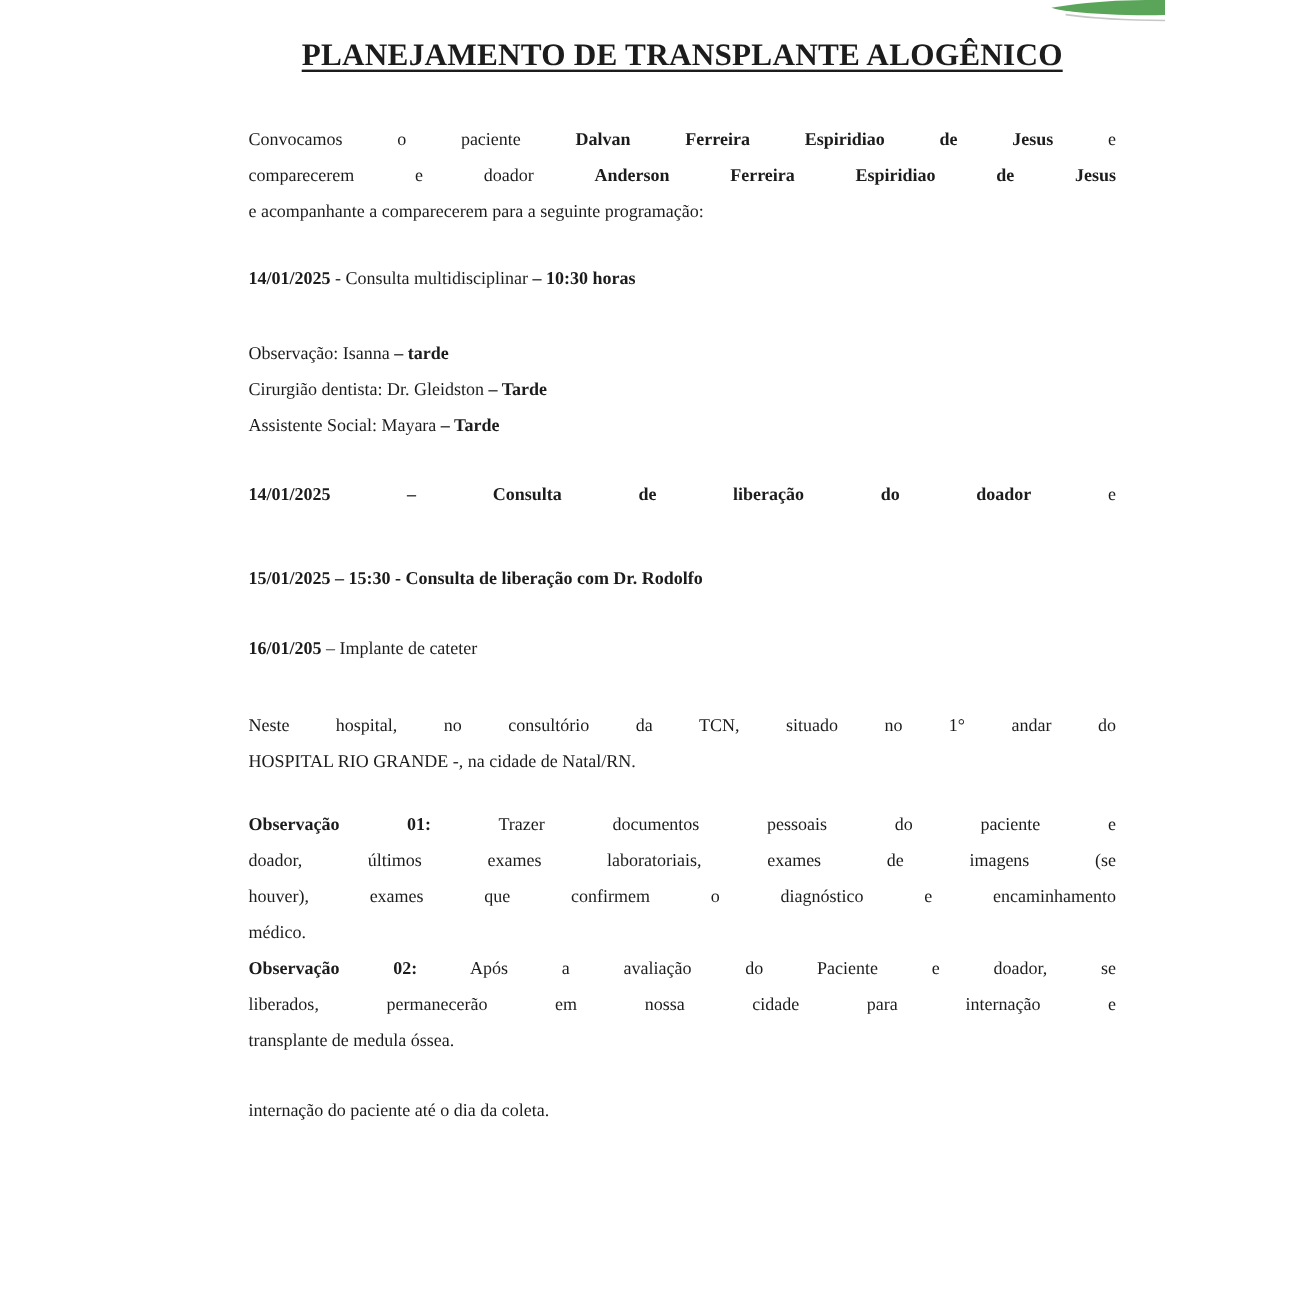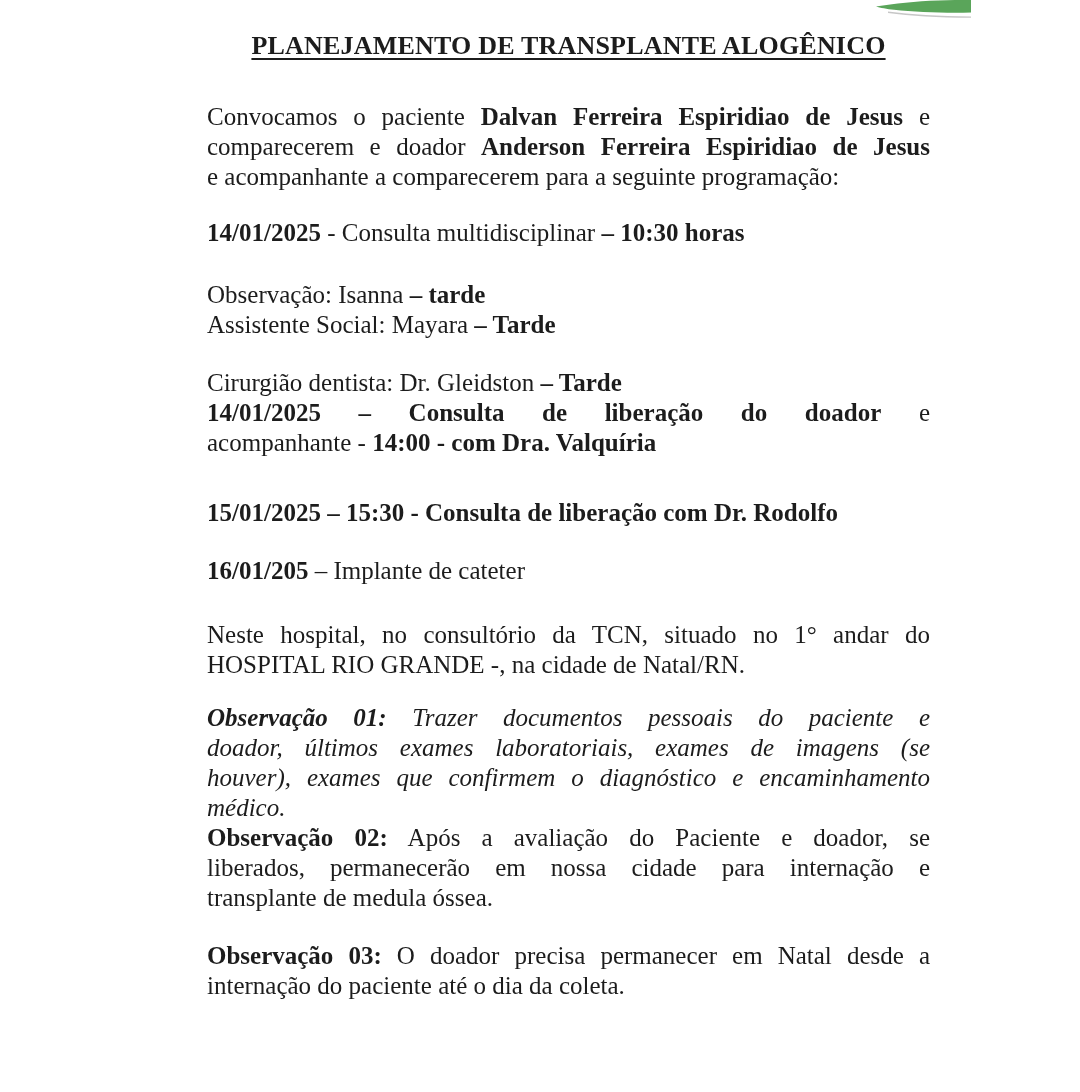--- a/index.html
+++ b/index.html
@@ -36,21 +36,21 @@
     line-height: 32px;
     font-weight: bold;
     text-align: center;
     text-decoration: underline;
     text-decoration-thickness: 2px;
     text-underline-offset: 4px;
     letter-spacing: 0.2px;
   }
   .para {
     margin: 0 0 28px 0;
-    font-size: 25px;
+    font-size: 15px;
     line-height: 30px;
   }
   .para .line {
     text-align: justify;
     text-align-last: justify;
   }
   .para .line.last {
     text-align-last: left;
   }
   .para b { font-weight: bold; }
@@ -59,21 +59,21 @@
   .para[data-pid="intro"]                     { margin-bottom: 26px; }
   .para[data-pid="consulta-multidisciplinar"] { margin-bottom: 32px; }
   .para[data-pid="equipe-enfermeira"],
   .para[data-pid="equipe-psicologa"],
   .para[data-pid="equipe-dentista"]           { margin-bottom: 0; }
   .para[data-pid="equipe-assistente"]         { margin-bottom: 28px; }
   .para[data-pid="consulta-liberacao-doador"] { margin-bottom: 23px; }
   .para[data-pid="consulta-rodolfo"]          { margin-bottom: 28px; margin-top: 40px; }
   .para[data-pid="implante-cateter"]          { margin-bottom: 34px; }
   .para[data-pid="local"]                     { margin-bottom: 23px; }
-  .para[data-pid="obs-01"]                    { margin-bottom: 0; font-style: italic; }
+  .para[data-pid="obs-01"]                    { margin-bottom: 0; }
   .para[data-pid="obs-02"]                    { }
   .para[data-pid="obs-03"]                    { margin-bottom: 0; }
 </style>
 </head>
 <body>
 
 <div class="page">
 
   <svg class="corner-swoosh" viewBox="0 0 95 20" preserveAspectRatio="none">
     <path opacity="0.85" d="M12,11.5 C35,14.6 62,16.2 95,16.4 L95,17.7 C62,17.5 34,15.9 12,12.9 Z" fill="#bdbdbd"></path>
@@ -88,29 +88,28 @@
           <div class="line"><span>Convocamos o paciente </span><b>Dalvan Ferreira Espiridiao de Jesus</b><span> e</span></div>
           <div class="line"><span>comparecerem e doador </span><b>Anderson Ferreira Espiridiao de Jesus</b></div>
           <div class="line last"><span>e acompanhante a comparecerem para a seguinte programação:</span></div>
         </div>
         <div class="para" data-pid="consulta-multidisciplinar">
           <div class="line last"><b>14/01/2025</b><span> - Consulta multidisciplinar </span><b>– 10:30 horas</b></div>
         </div>
         <div class="para" data-pid="equipe-psicologa">
           <div class="line last"><span>Observação: Isanna </span><b>– tarde</b></div>
         </div>
+        <div class="para" data-pid="equipe-dentista">
+          <div class="line last"><span>Cirurgião dentista: Dr. Gleidston </span><b>– Tarde</b></div>
+        </div>
         <div class="para" data-pid="equipe-assistente">
           <div class="line last"><span>Assistente Social: Mayara </span><b>– Tarde</b></div>
         </div>
-        <div class="para" data-pid="equipe-dentista">
-          <div class="line last"><span>Cirurgião dentista: Dr. Gleidston </span><b>– Tarde</b></div>
-        </div>
         <div class="para" data-pid="consulta-liberacao-doador">
           <div class="line"><b>14/01/2025 – Consulta de liberação do doador</b><span> e</span></div>
-          <div class="line last"><span>acompanhante - </span><b>14:00 - com Dra. Valquíria</b></div>
         </div>
         <div class="para" data-pid="consulta-rodolfo">
           <div class="line last"><b>15/01/2025 – 15:30 - Consulta de liberação com Dr. Rodolfo</b></div>
         </div>
         <div class="para" data-pid="implante-cateter">
           <div class="line last"><b>16/01/205</b><span> – Implante de cateter</span></div>
         </div>
         <div class="para" data-pid="local">
           <div class="line"><span>Neste hospital, no consultório da TCN, situado no 1° andar do</span></div>
           <div class="line last"><span>HOSPITAL RIO GRANDE -, na cidade de Natal/RN.</span></div>
@@ -120,19 +119,18 @@
           <div class="line"><span>doador, últimos exames laboratoriais, exames de imagens (se</span></div>
           <div class="line"><span>houver), exames que confirmem o diagnóstico e encaminhamento</span></div>
           <div class="line last"><span>médico.</span></div>
         </div>
         <div class="para" data-pid="obs-02">
           <div class="line"><b>Observação 02:</b><span> Após a avaliação do Paciente e doador, se</span></div>
           <div class="line"><span>liberados, permanecerão em nossa cidade para internação e</span></div>
           <div class="line last"><span>transplante de medula óssea.</span></div>
         </div>
         <div class="para" data-pid="obs-03">
-          <div class="line"><b>Observação 03:</b><span> O doador precisa permanecer em Natal desde a</span></div>
           <div class="line last"><span>internação do paciente até o dia da coleta.</span></div>
         </div>
       </div>
   </div>
 
 </div>
 
 </body></html>

